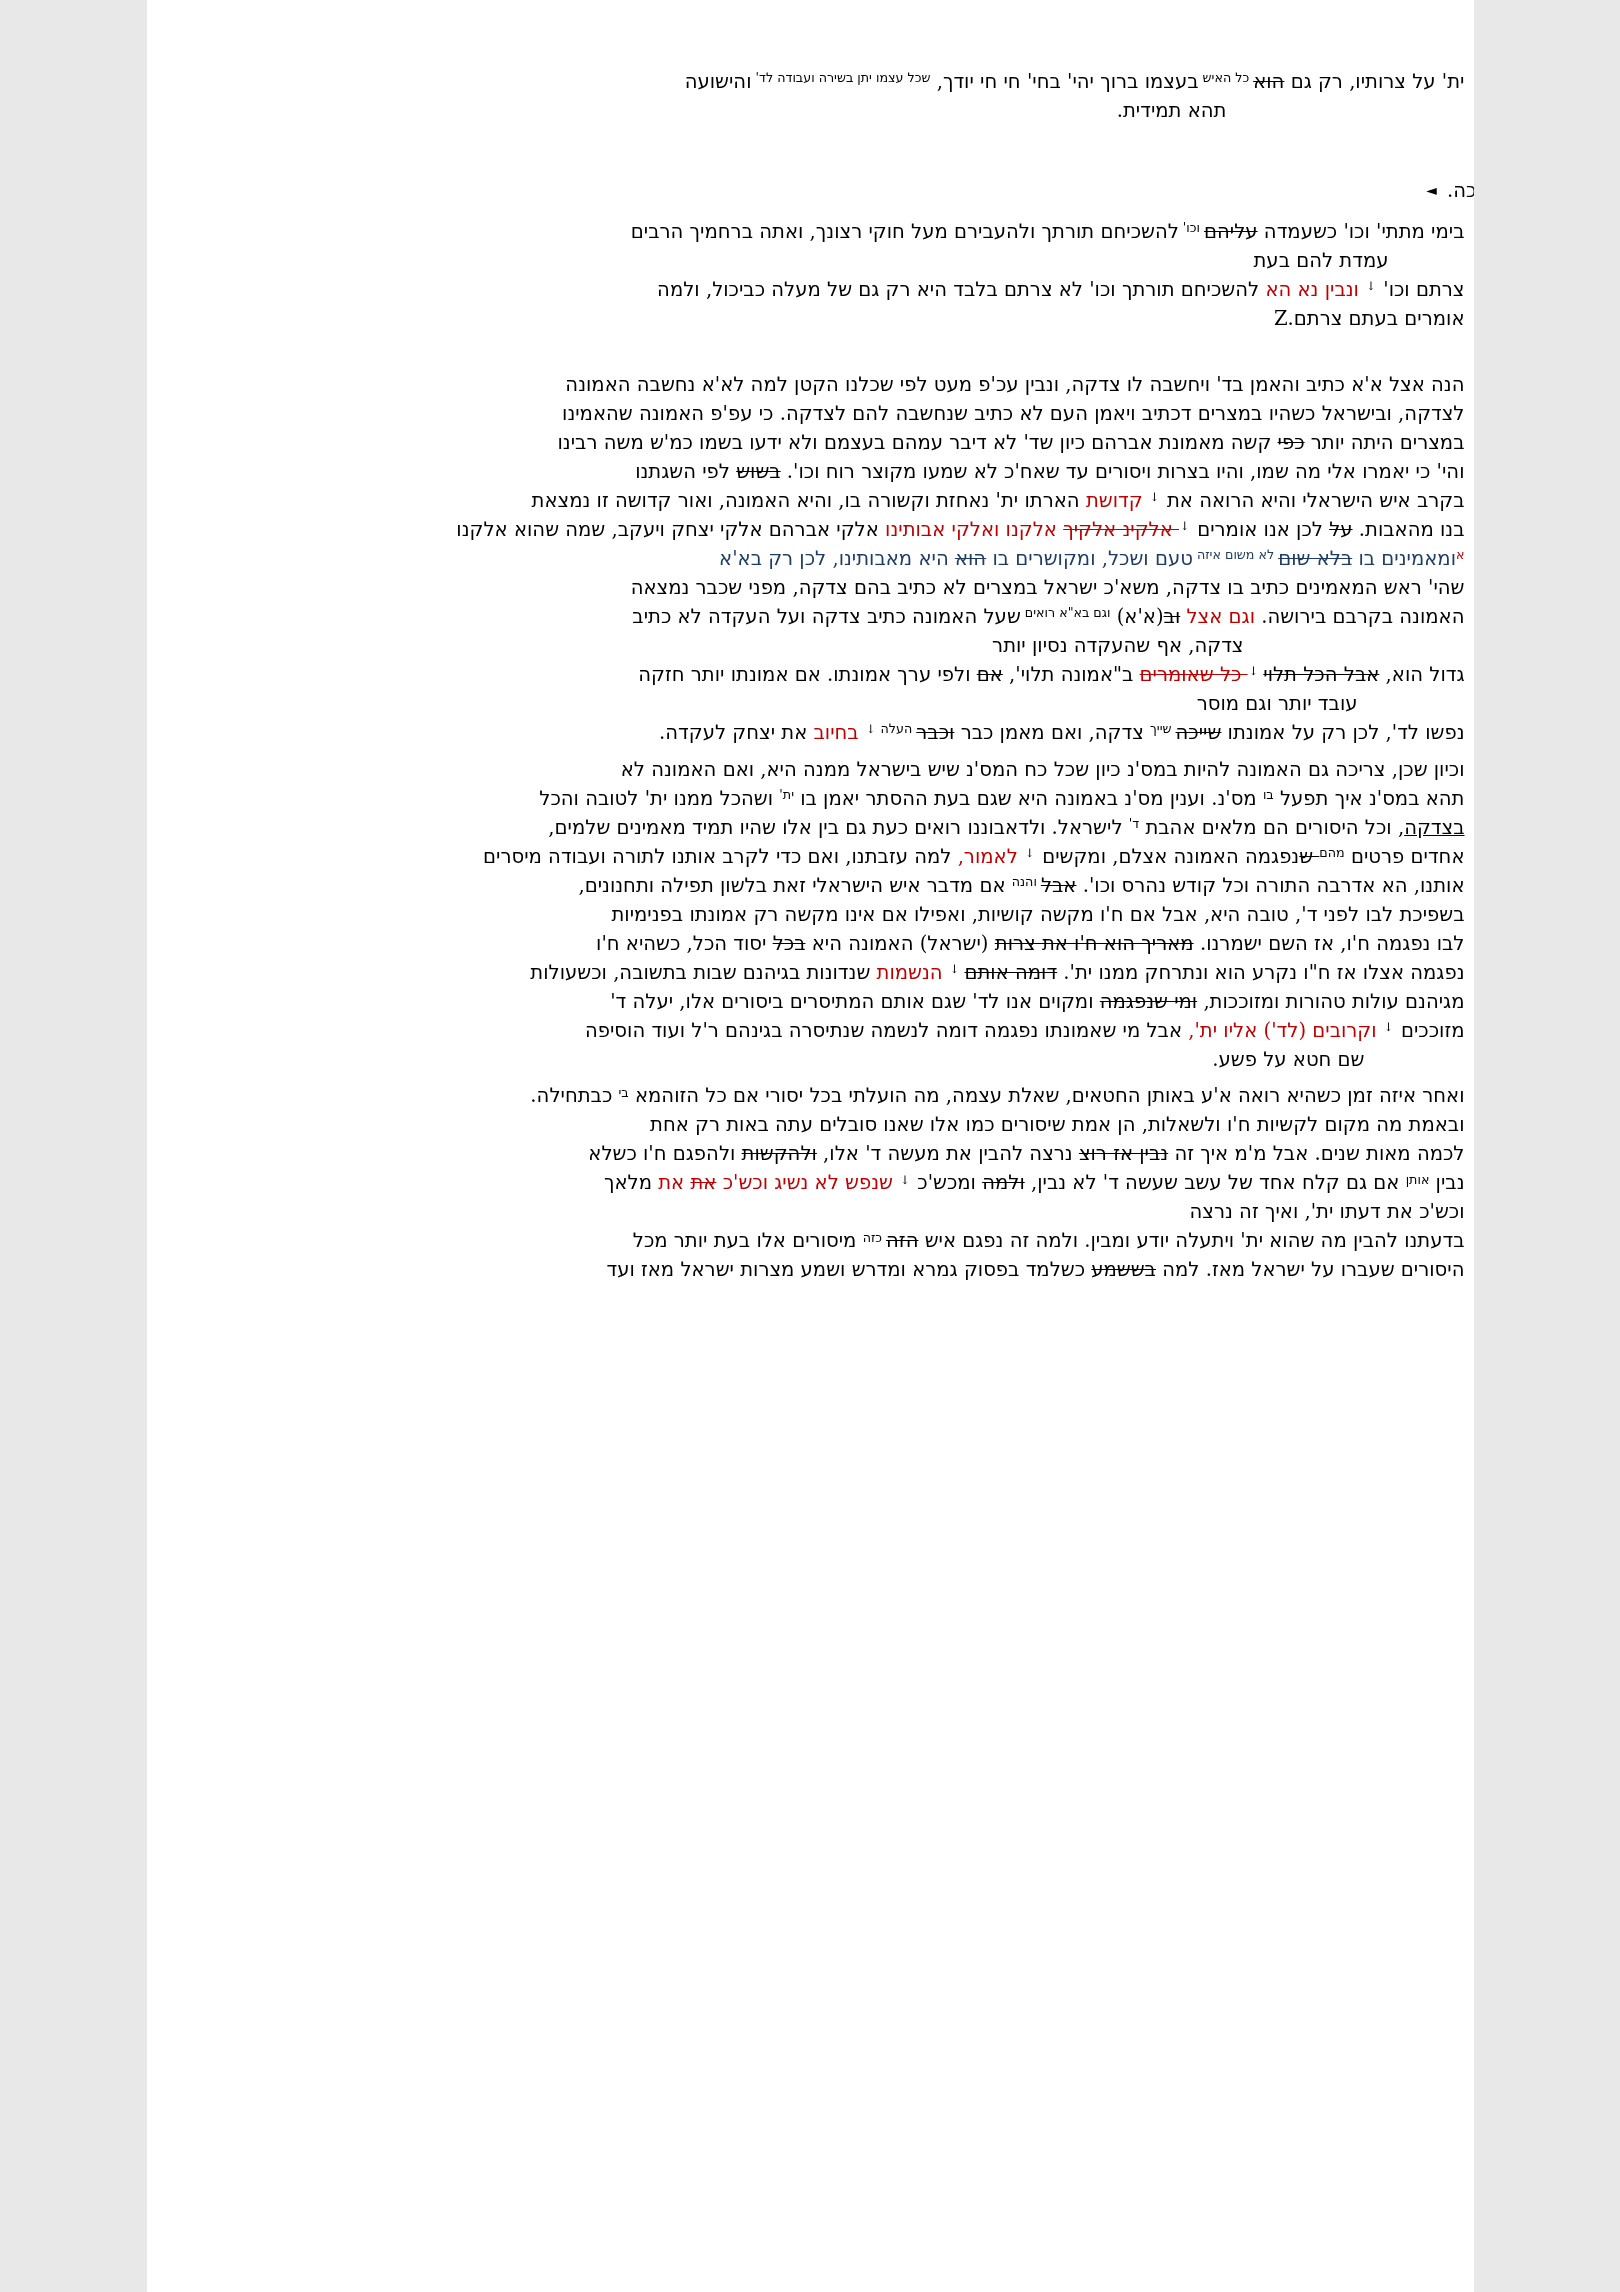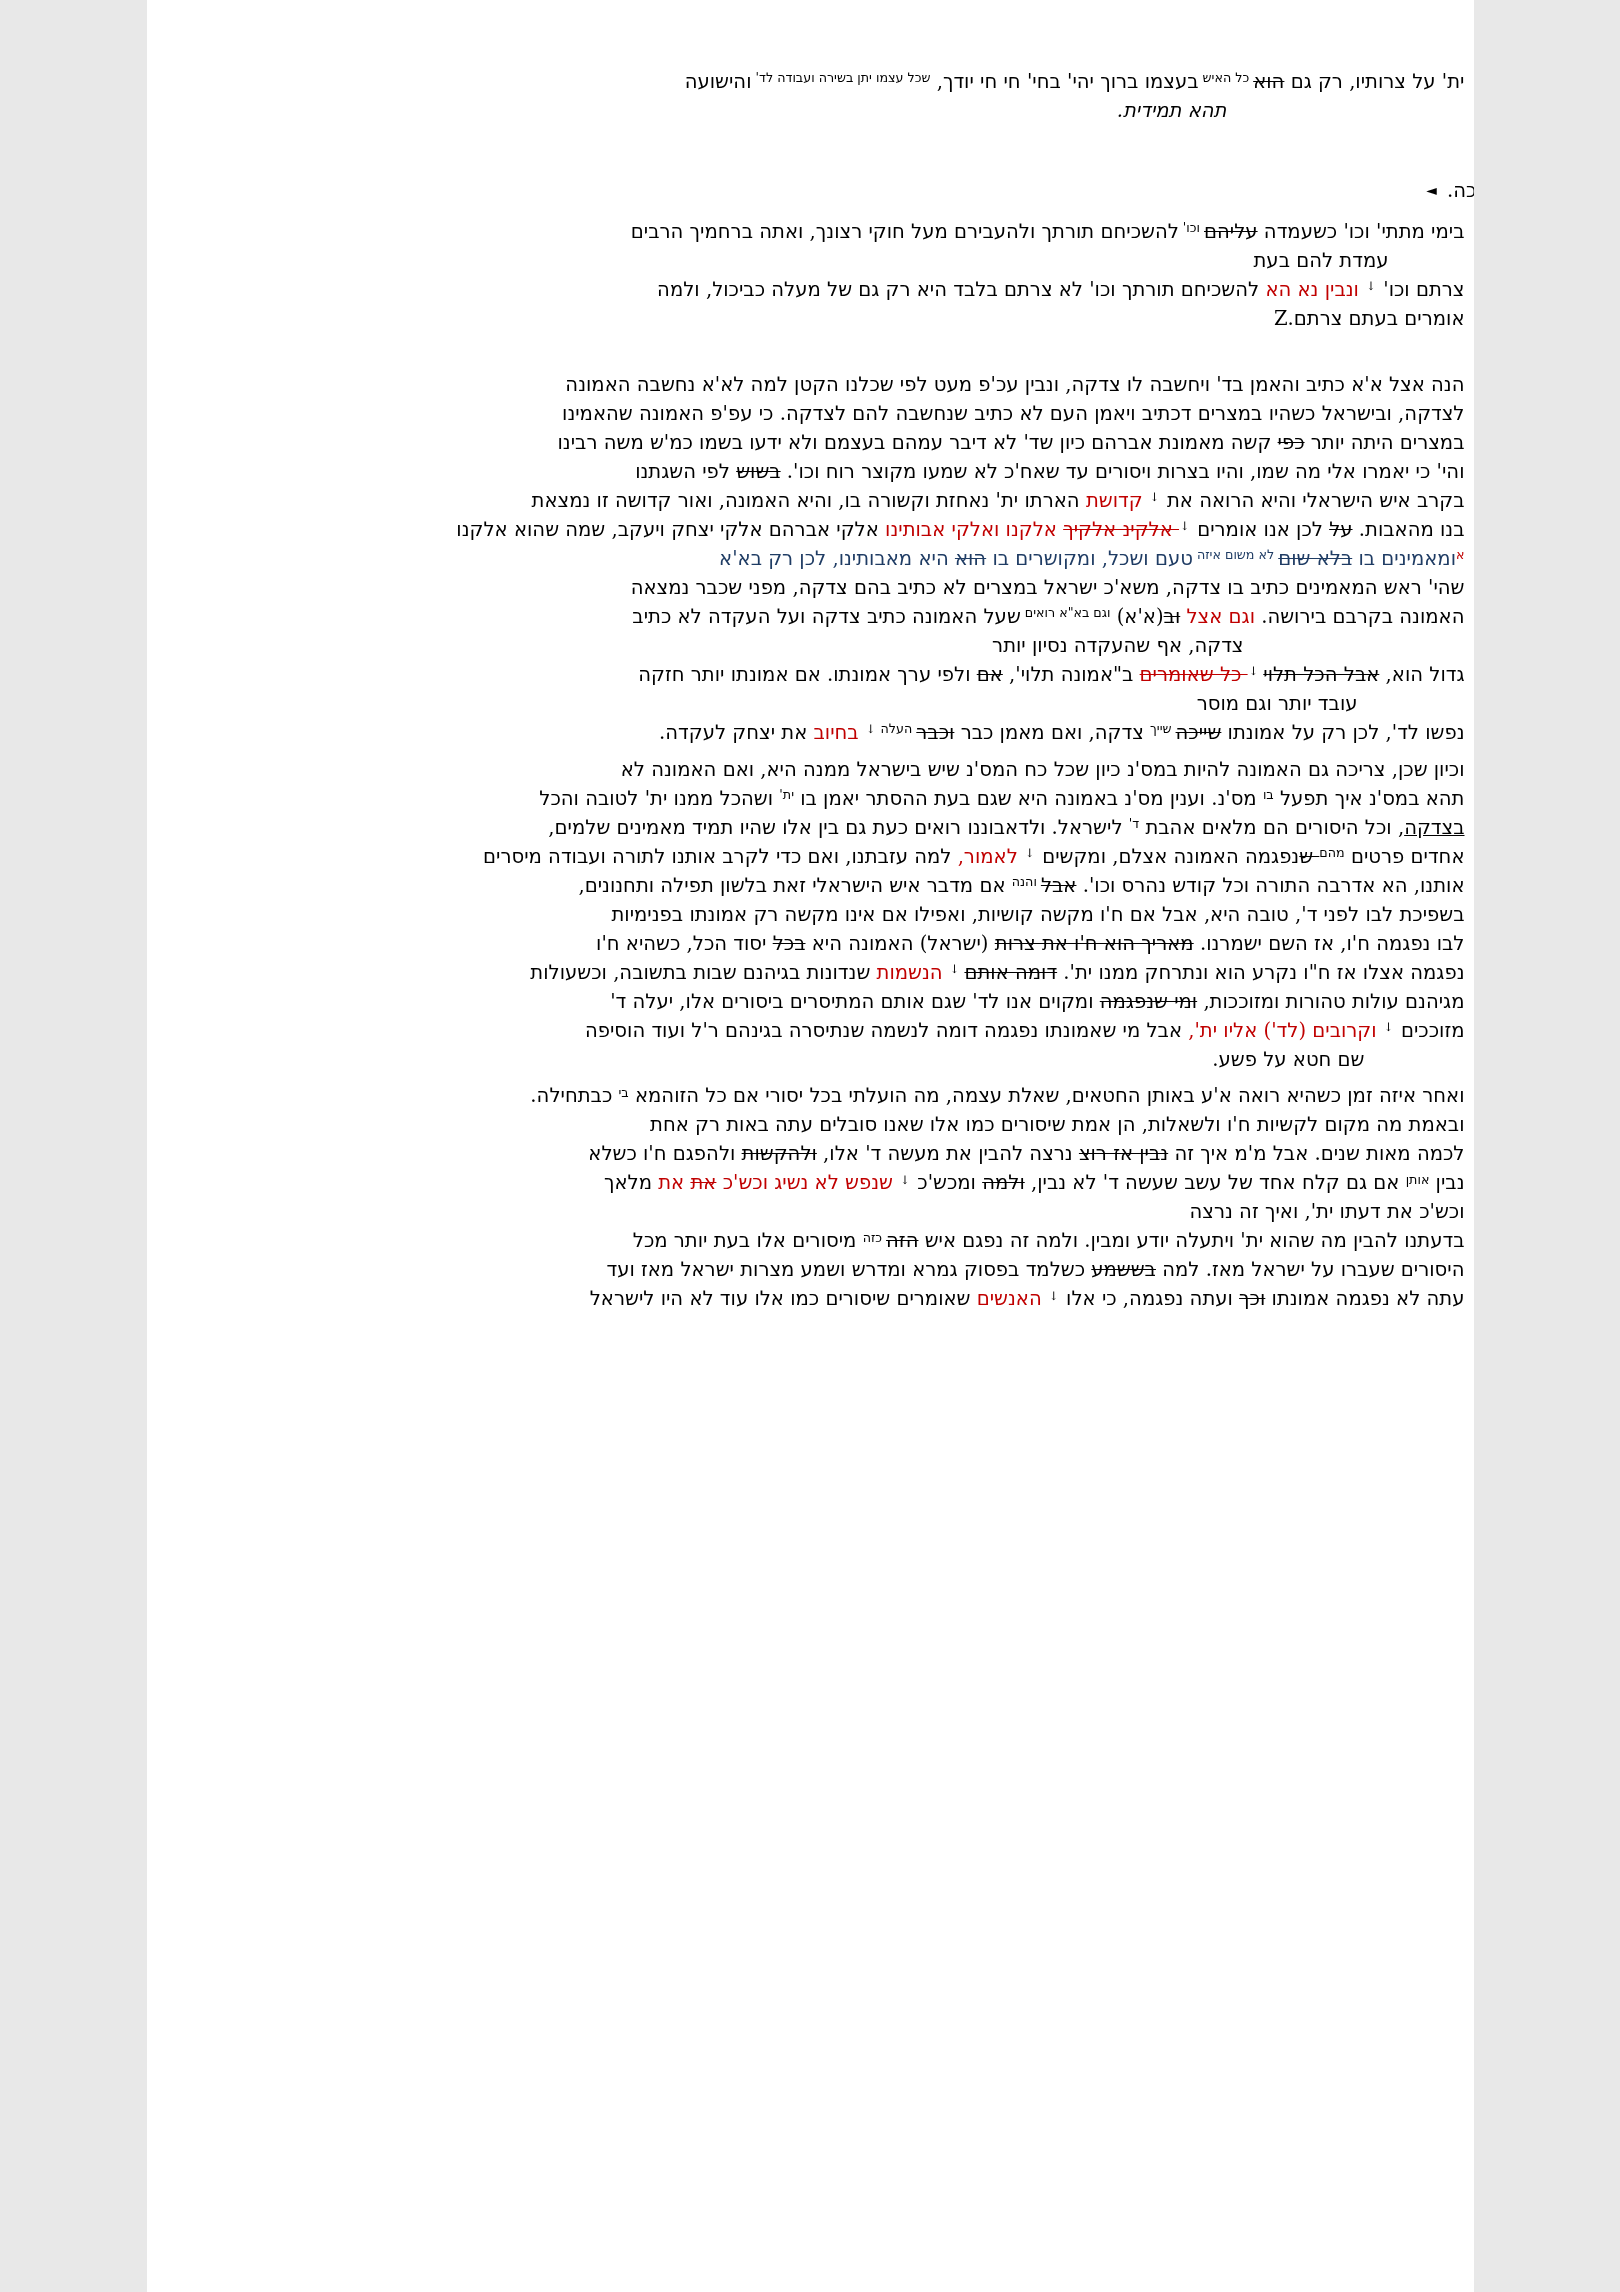--- a/index.html
+++ b/index.html
@@ -34,21 +34,21 @@
   .sp-after-p1{margin-bottom:0;}
   .sp-after-p2{margin-bottom:37px;}
 </style>
 </head>
 <body>
 
 <div class="page">
   <div class="textblock" id="doc" style="--ins: #c00000; --blu: #1f3c64;">
       <div class="para sp-after-p1">
         <div class="line"><span>ית' על צרותיו, רק גם </span><span class="st">הוא</span><span class="sup"> כל האיש </span><span>בעצמו ברוך יהי' בחי' חי חי יודך, </span><span class="sup">שכל עצמו יתן בשירה ועבודה לד' </span><span>והישועה</span></div>
-        <div class="line" style="margin-left: 0px; padding-left: 0px; margin-right: 238px; font-style: italic;"><span>תהא תמידית.</span></div>
+        <div class="line" style="margin-left: 0px; padding-left: 0px; margin-right: 238px;"><span>תהא תמידית.</span></div>
       </div>
       <div class="para">
         <div class="line heading-line"><span>לחנוכה.</span><span class="marker"> ◄</span></div>
       </div>
       <div class="para sp-after-p2">
         <div class="line"><span>בימי מתתי' וכו' כשעמדה </span><span class="st">עליהם</span><span class="sup"> וכו' </span><span>להשכיחם תורתך ולהעבירם מעל חוקי רצונך, ואתה ברחמיך הרבים</span></div>
         <div class="line" style="margin-left: 0px; padding-left: 0px; margin-right: 76px;"><span>עמדת להם בעת</span></div>
         <div class="line"><span>צרתם וכו' </span><span class="ar">↓</span><span class="red"> ונבין נא הא </span><span>להשכיחם תורתך וכו' לא צרתם בלבד היא רק גם של מעלה כביכול, ולמה</span></div>
         <div class="line"><span>אומרים בעתם צרתם.Z</span></div>
       </div>
@@ -81,17 +81,16 @@
         <div class="line" style="margin-left: 0px; padding-left: 0px; margin-right: 100px;"><span>שם חטא על פשע.</span></div>
       </div>
       <div class="para">
         <div class="line"><span>ואחר איזה זמן כשהיא רואה א'ע באותן החטאים, שאלת עצמה, מה הועלתי בכל יסורי אם כל הזוהמא </span><span class="sup">בי</span><span> כבתחילה.</span></div>
         <div class="line"><span>ובאמת מה מקום לקשיות ח'ו ולשאלות, הן אמת שיסורים כמו אלו שאנו סובלים עתה באות רק אחת</span></div>
         <div class="line"><span>לכמה מאות שנים. אבל מ'מ איך זה </span><span class="st">נבין אז רוצ</span><span> נרצה להבין את מעשה ד' אלו, </span><span class="st">ולהקשות</span><span> ולהפגם ח'ו כשלא</span></div>
         <div class="line"><span>נבין </span><span class="sup">אותן</span><span> אם גם קלח אחד של עשב שעשה ד' לא נבין, </span><span class="st">ולמה</span><span> ומכש'כ </span><span class="ar">↓</span><span class="red"> שנפש לא נשיג וכש'כ </span><span class="red st">את</span><span class="red"> את</span><span> מלאך</span></div>
         <div class="line"><span>וכש'כ את דעתו ית', ואיך זה נרצה</span></div>
         <div class="line"><span>בדעתנו להבין מה שהוא ית' ויתעלה יודע ומבין. ולמה זה נפגם איש </span><span class="st">הזה</span><span class="sup"> כזה</span><span> מיסורים אלו בעת יותר מכל</span></div>
         <div class="line"><span>היסורים שעברו על ישראל מאז. למה </span><span class="st">בששמע</span><span> כשלמד בפסוק גמרא ומדרש ושמע מצרות ישראל מאז ועד</span></div>
-        <div class="line"><span>עתה לא נפגמה אמונתו </span><span class="st">וכך</span><span> ועתה נפגמה, כי אלו </span><span class="ar">↓</span><span class="red"> האנשים</span><span> שאומרים שיסורים כמו אלו עוד לא היו לישראל</span></div>
       </div>
     </div>
 </div>
 
 
 </body></html>

